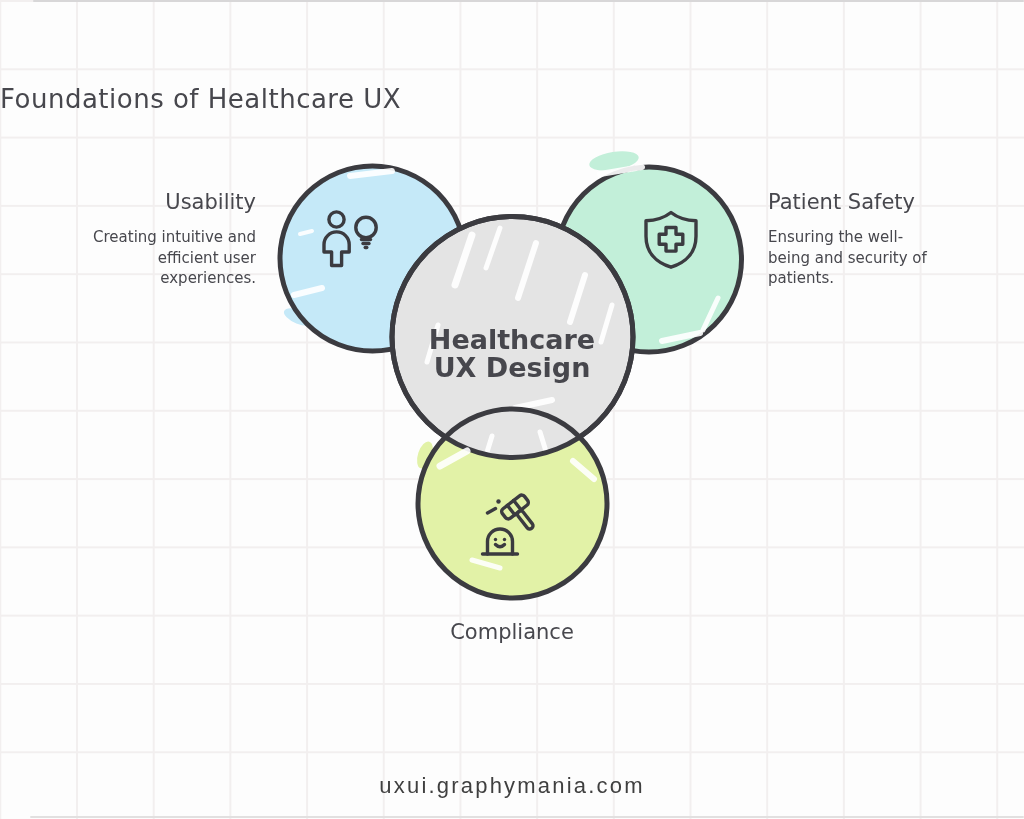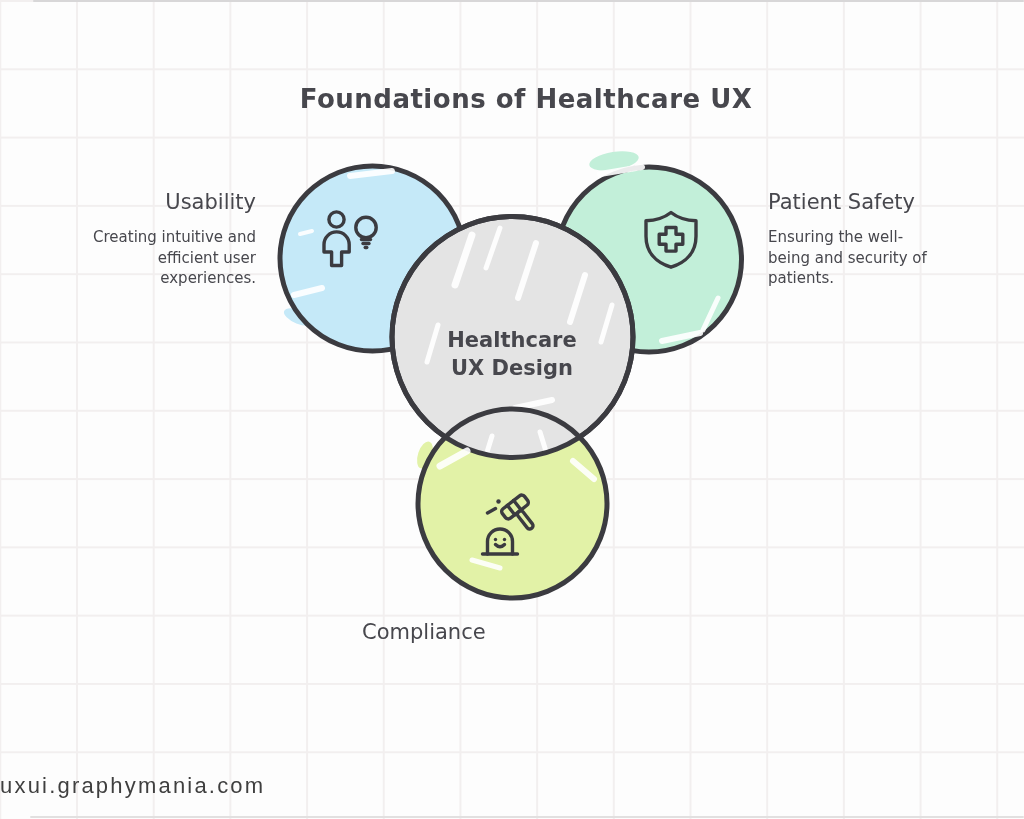--- a/index.html
+++ b/index.html
@@ -18,50 +18,50 @@
     background-position: 0 0, 76px 0;
     color: var(--ink, #47474d);
   }
 
   .edge { position: absolute; border-radius: 3px; }
   .edge-top    { top: 0;    left: 33px; right: 0; height: 2px;   background: #c9c9cb; opacity: .65; }
   .edge-bottom { bottom: 1px; left: 30px; right: 0; height: 2.5px; background: #e2e0e0; }
 
   .title {
     position: absolute; top: 84px; left: 0; right: 0;
-    margin: 0; text-align: center;
-    font-size: 26px; font-weight: bold; letter-spacing: .5px;
+    margin: 0; text-align: left;
+    font-size: 26px; font-weight: normal; letter-spacing: .5px;
     color: var(--ink, #47474d);
-    padding-left: 28px;
   }
 
   svg.venn { position: absolute; inset: 0; }
 
   .outline-stroke { fill: none; stroke: var(--outline, #3b3b40); stroke-width: 5; }
   .icon-stroke    { fill: none; stroke: var(--outline, #3b3b40); stroke-width: 3.4;
                     stroke-linecap: round; stroke-linejoin: round; }
   .icon-fill      { fill: var(--outline, #3b3b40); stroke: none; }
   .streak         { fill: none; stroke: #ffffff; opacity: .9; stroke-linecap: round; }
 
   .label-block { position: absolute; width: 260px; }
   .label-block .heading { font-size: 21px; margin: 0 0 13px 0; font-weight: 400; }
   .label-block .desc    { font-size: 15px; line-height: 20.5px; white-space: pre-line; }
 
   .usability-block      { top: 190px; right: 768px; text-align: right; }
   .patient-safety-block { top: 190px; left: 768px;  text-align: left;  }
-  .compliance-block     { top: 620px; left: 0; right: 0; margin: 0 auto; width: 300px; }
+  .compliance-block     { top: 620px; left: 0; right: 0; margin: 0 auto; width: 300px; text-align: center; }
 
   .center-label {
     position: absolute; top: 326px; left: 0; right: 0;
-    text-align: center; font-size: 21px; font-weight: bold;
+    text-align: center; font-size: 27px; font-weight: bold;
     line-height: 28px; white-space: pre-line;
   }
 
   .site-footer {
     position: absolute; top: 773px; left: 0; right: 0;
+    text-align: center;
     font-family: "Liberation Sans", sans-serif;
     font-size: 22px; letter-spacing: 2.2px; color: #3f3f3f;
   }
 </style>
 </head>
 <body>
 
 <div class="stage">
 
   <div class="edge edge-top"></div>

